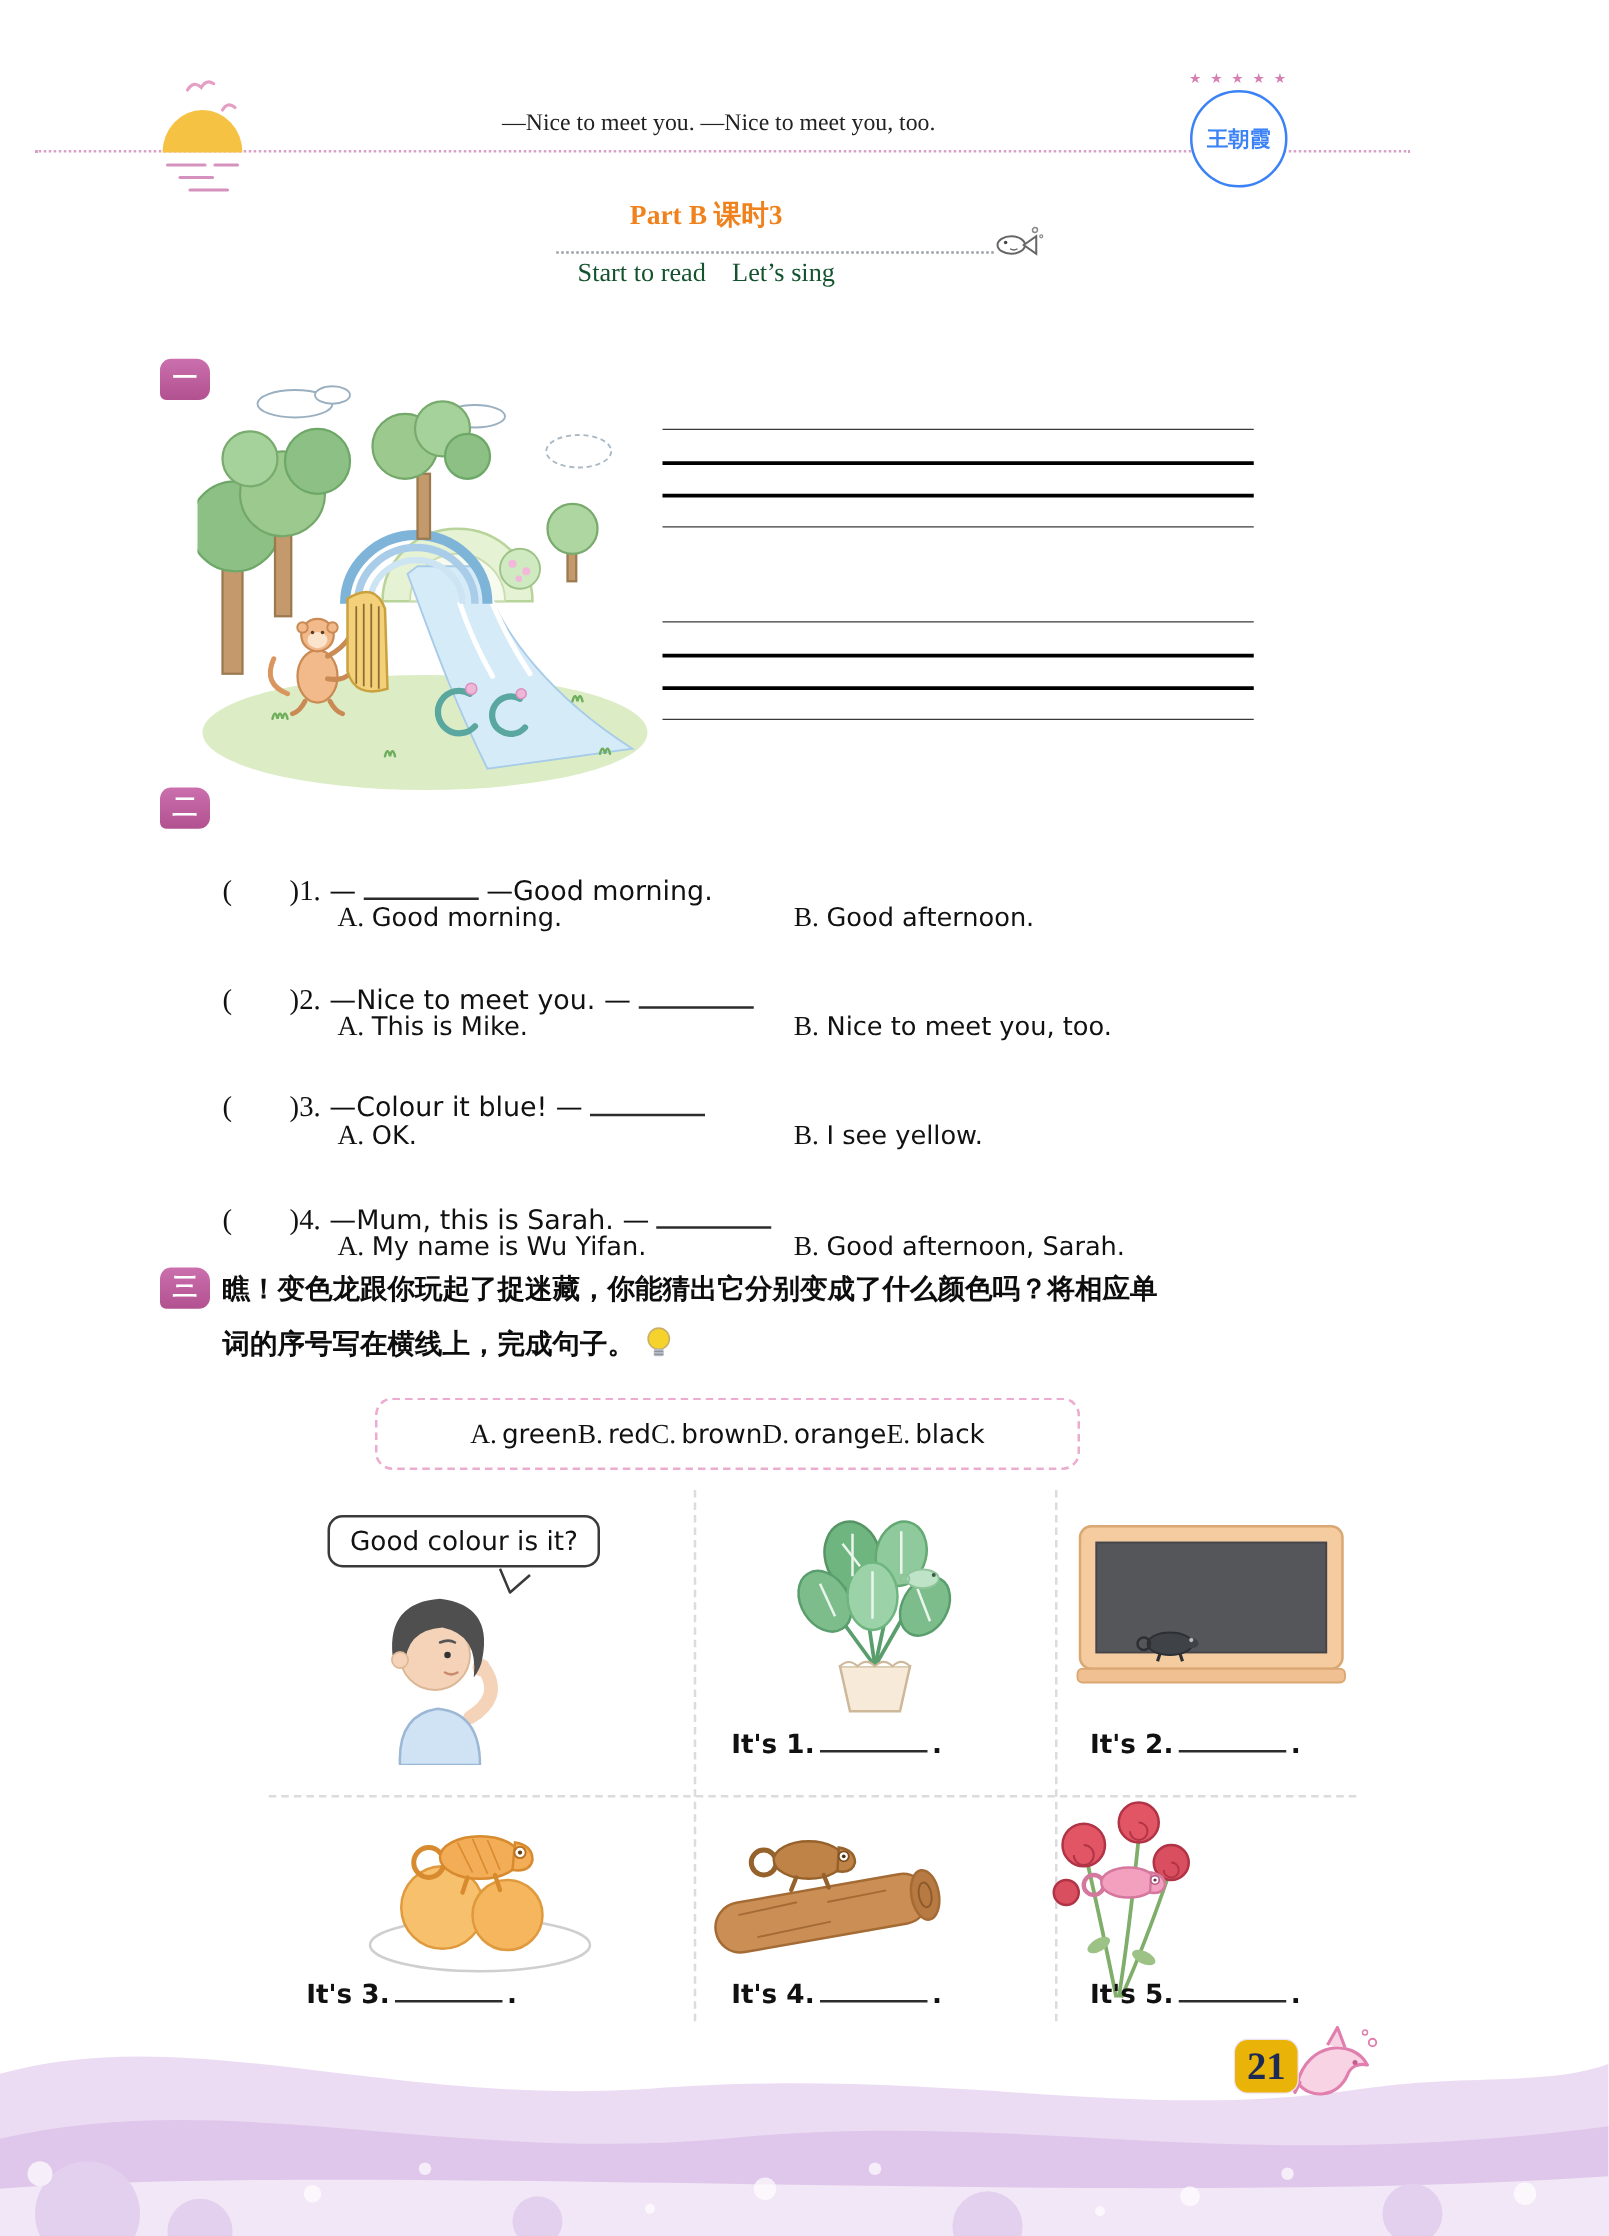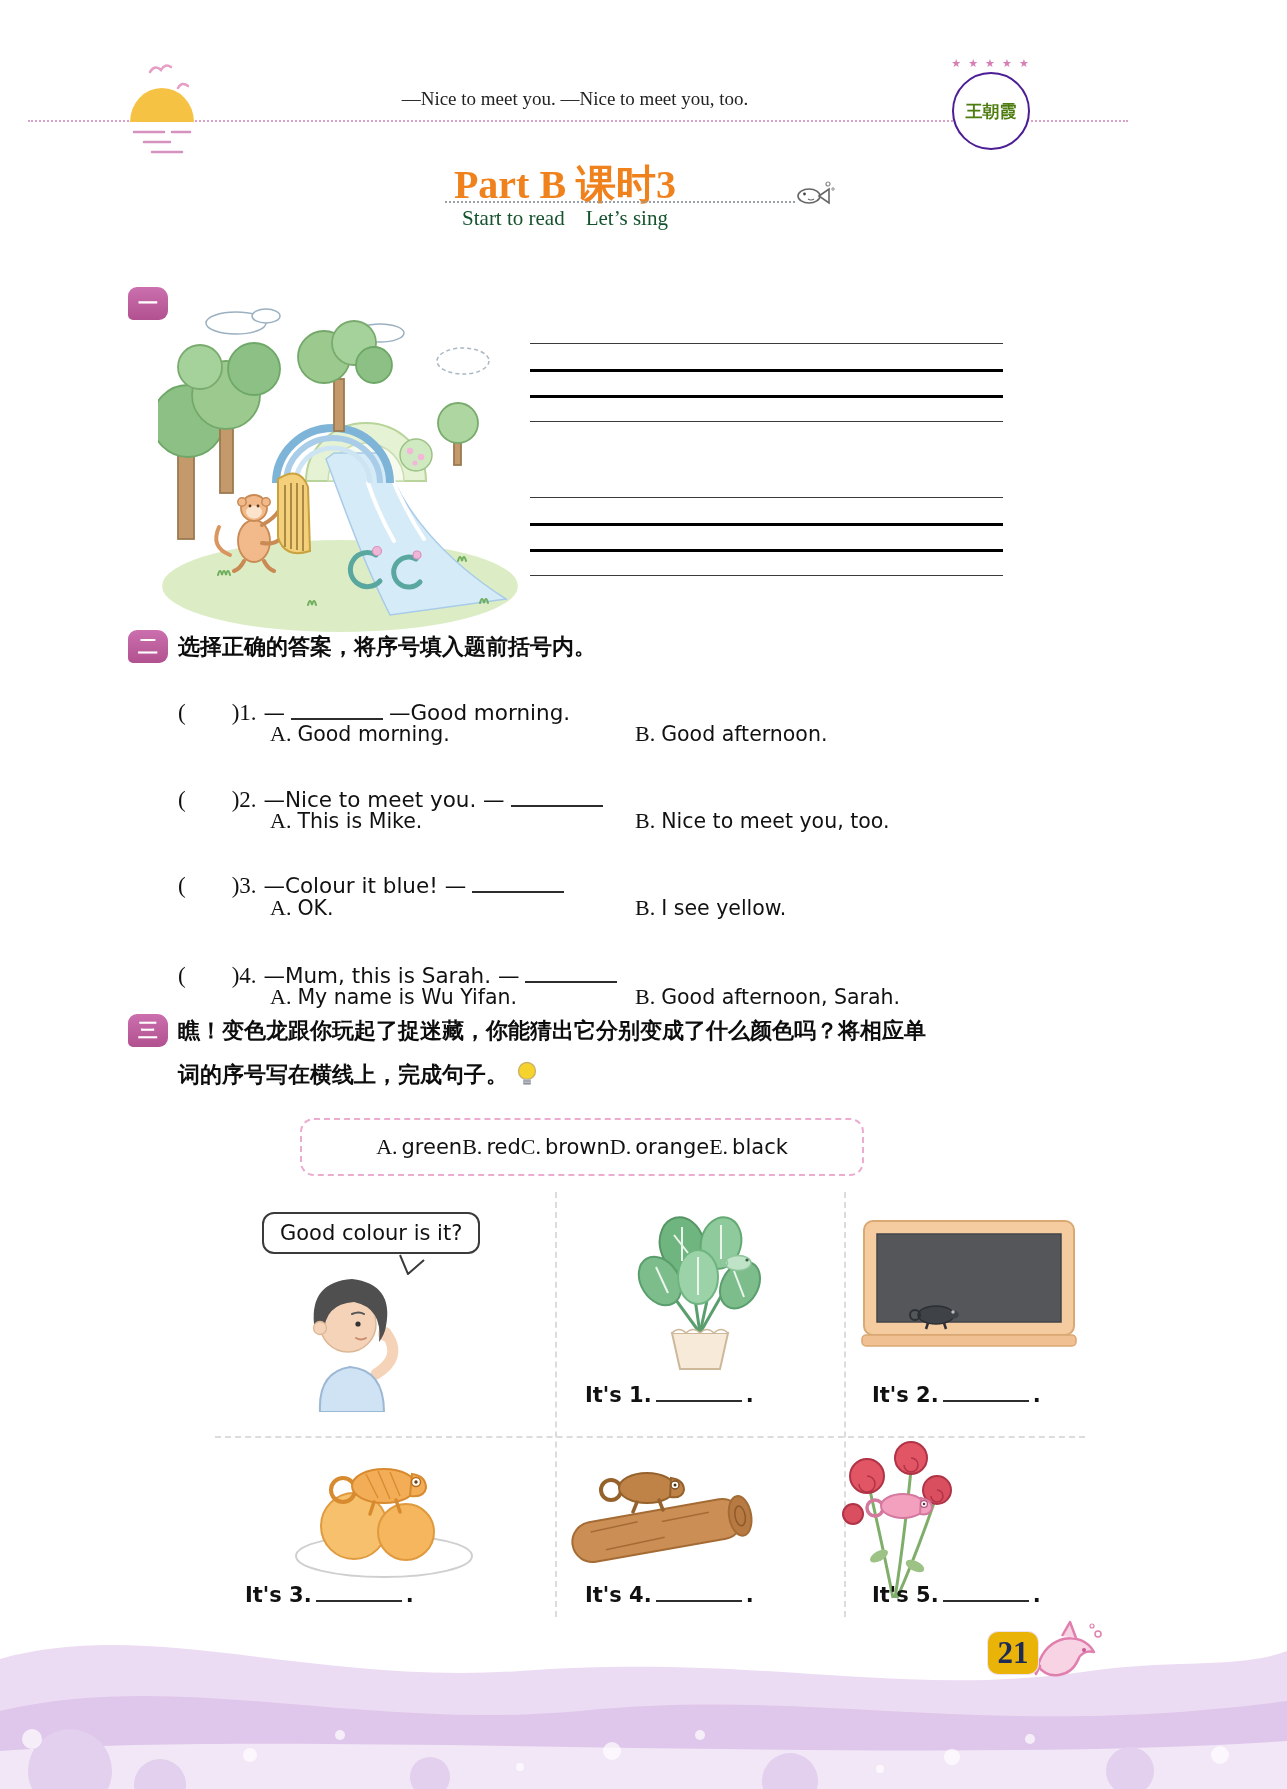--- a/index.html
+++ b/index.html
@@ -7,26 +7,26 @@
         font-family:"Liberation Sans",sans-serif;color:#111;}
   .abs{position:absolute;}
   .serif{font-family:"Liberation Serif",serif;}
   .comic{font-family:"DejaVu Sans",sans-serif;}
 
   
   .hdr-dotted{top:120px;left:28px;width:1100px;border-top:2px dotted #d9a0c8;}
   .hdr-sentence{top:88px;left:0;width:1150px;text-align:center;font-size:19px;color:#222;}
   .logo{left:938px;top:56px;width:106px;text-align:center;}
   .logo-stars{font-size:11px;color:#d77fb4;letter-spacing:2px;line-height:14px;}
-  .logo-circle{width:74px;height:74px;margin:2px auto 0;border:2px solid #4c1d95;border-radius:50%;
-               display:flex;align-items:center;justify-content:center;color:#4d7c0f;
+  .logo-circle{width:74px;height:74px;margin:2px auto 0;border:2px solid #3b82f6;border-radius:50%;
+               display:flex;align-items:center;justify-content:center;color:#3b82f6;
                font-size:17px;font-weight:700;background:#fff;}
 
   
-  .part-title{top:157px;left:0;width:1130px;text-align:center;font-size:40px;font-weight:700;color:#f0821e;}
+  .part-title{top:157px;left:0;width:1130px;text-align:center;font-size:22px;font-weight:700;color:#f0821e;}
   .title-dotted{top:201px;left:445px;width:350px;border-top:2px dotted #9aa0a8;}
   .subtitle{top:206px;left:0;width:1130px;text-align:center;font-size:21px;color:#14532d;white-space:pre;}
 
   
   .badge{width:40px;height:33px;background:linear-gradient(#cb6fae,#b2518f);border-radius:9px 11px 9px 5px;
          color:#fff;font-size:20px;font-weight:700;text-align:center;line-height:33px;}
   .instr{font-size:22px;font-weight:700;color:#0d0d0d;}
 
   
   .staff{left:530px;width:473px;height:79px;}
@@ -192,21 +192,20 @@
       <div class="l" style="top:78px;"></div>
   </div>
   <div class="abs staff" style="top:497px;">
     <div class="l" style="top:0;"></div>
       <div class="l b" style="top:26px;"></div>
     <div class="l b" style="top:52px;"></div>
       <div class="l" style="top:78px;"></div>
   </div>
 
   <div class="abs badge" style="left:128px;top:630px;">二</div>
-  <div class="abs instr" style="left:178px;top:632px;width:900px;">选择正确的答案，将序号填入题前括号内。</div>
 
   <div class="abs q-stem comic" style="left:178px;top:676px;">
     <span class="paren">(        )1.</span>
     <span>—</span><span class="blank"></span><span>—Good morning.</span>
   </div>
   <div class="abs opt comic" style="left:270px;top:721px;">
     <span class="letter">A.</span><span class="txt">Good morning.</span>
   </div>
   <div class="abs opt comic" style="left:635px;top:721px;">
     <span class="letter">B.</span><span class="txt">Good afternoon.</span>

